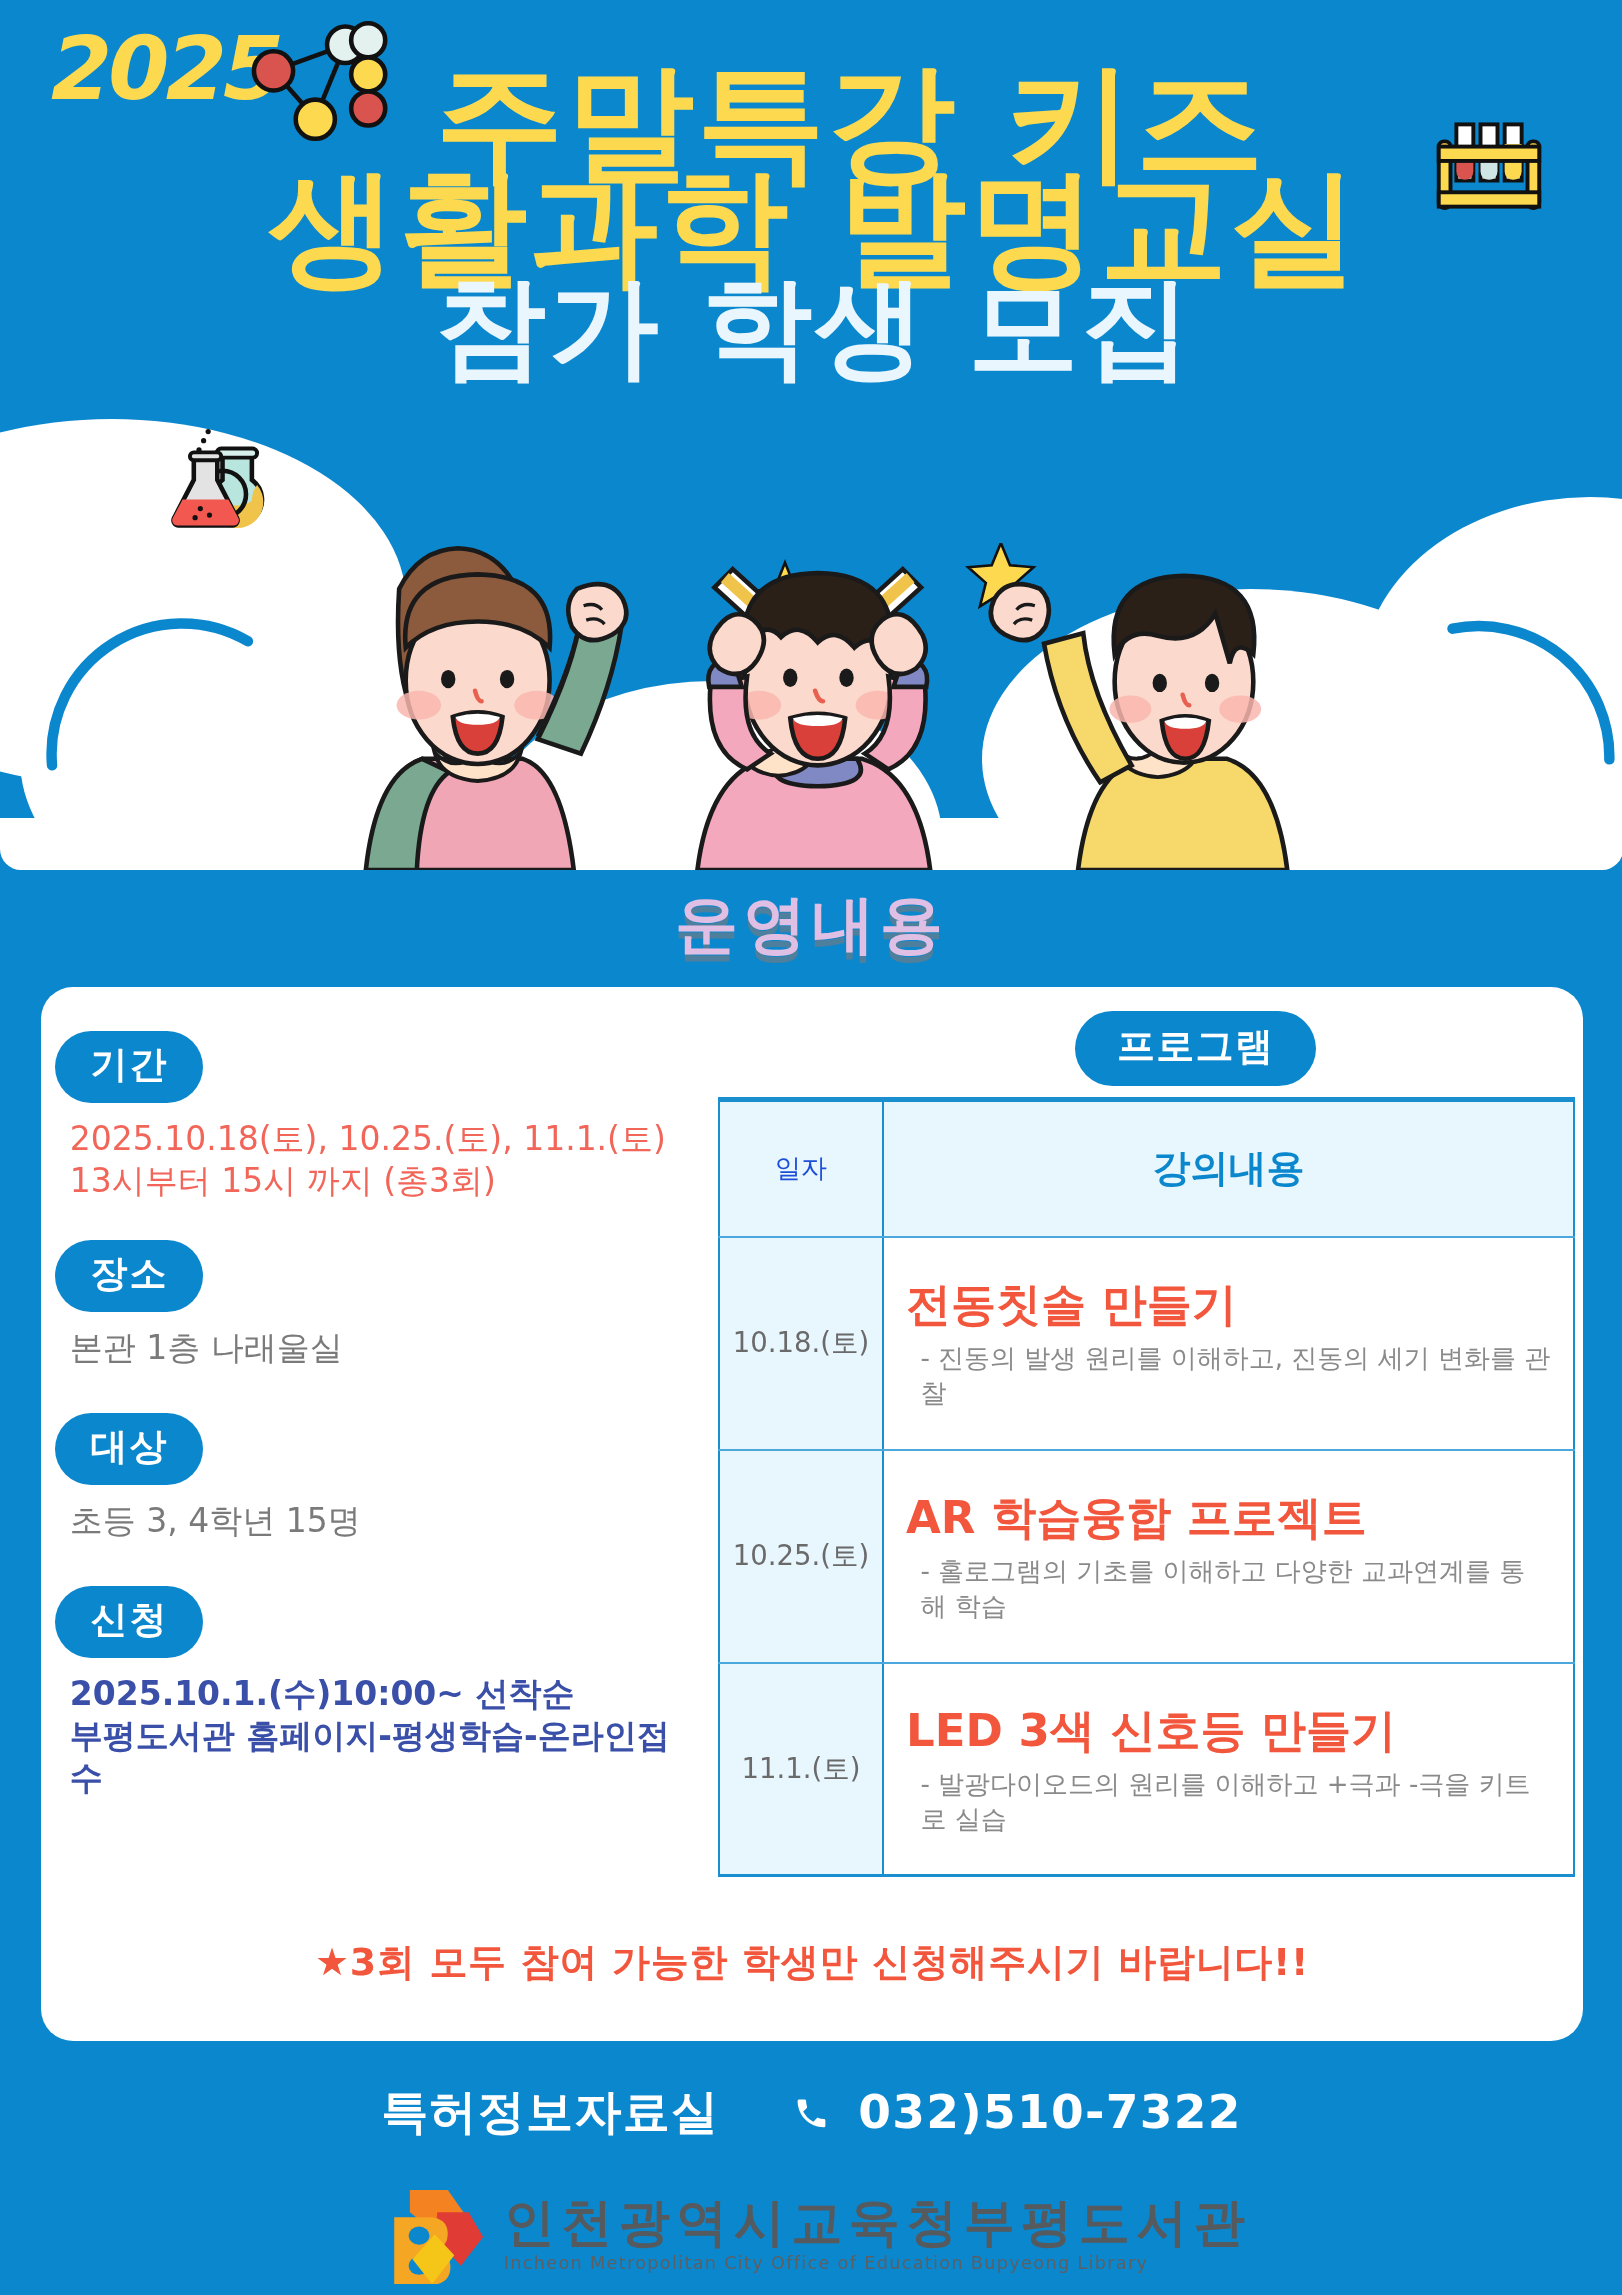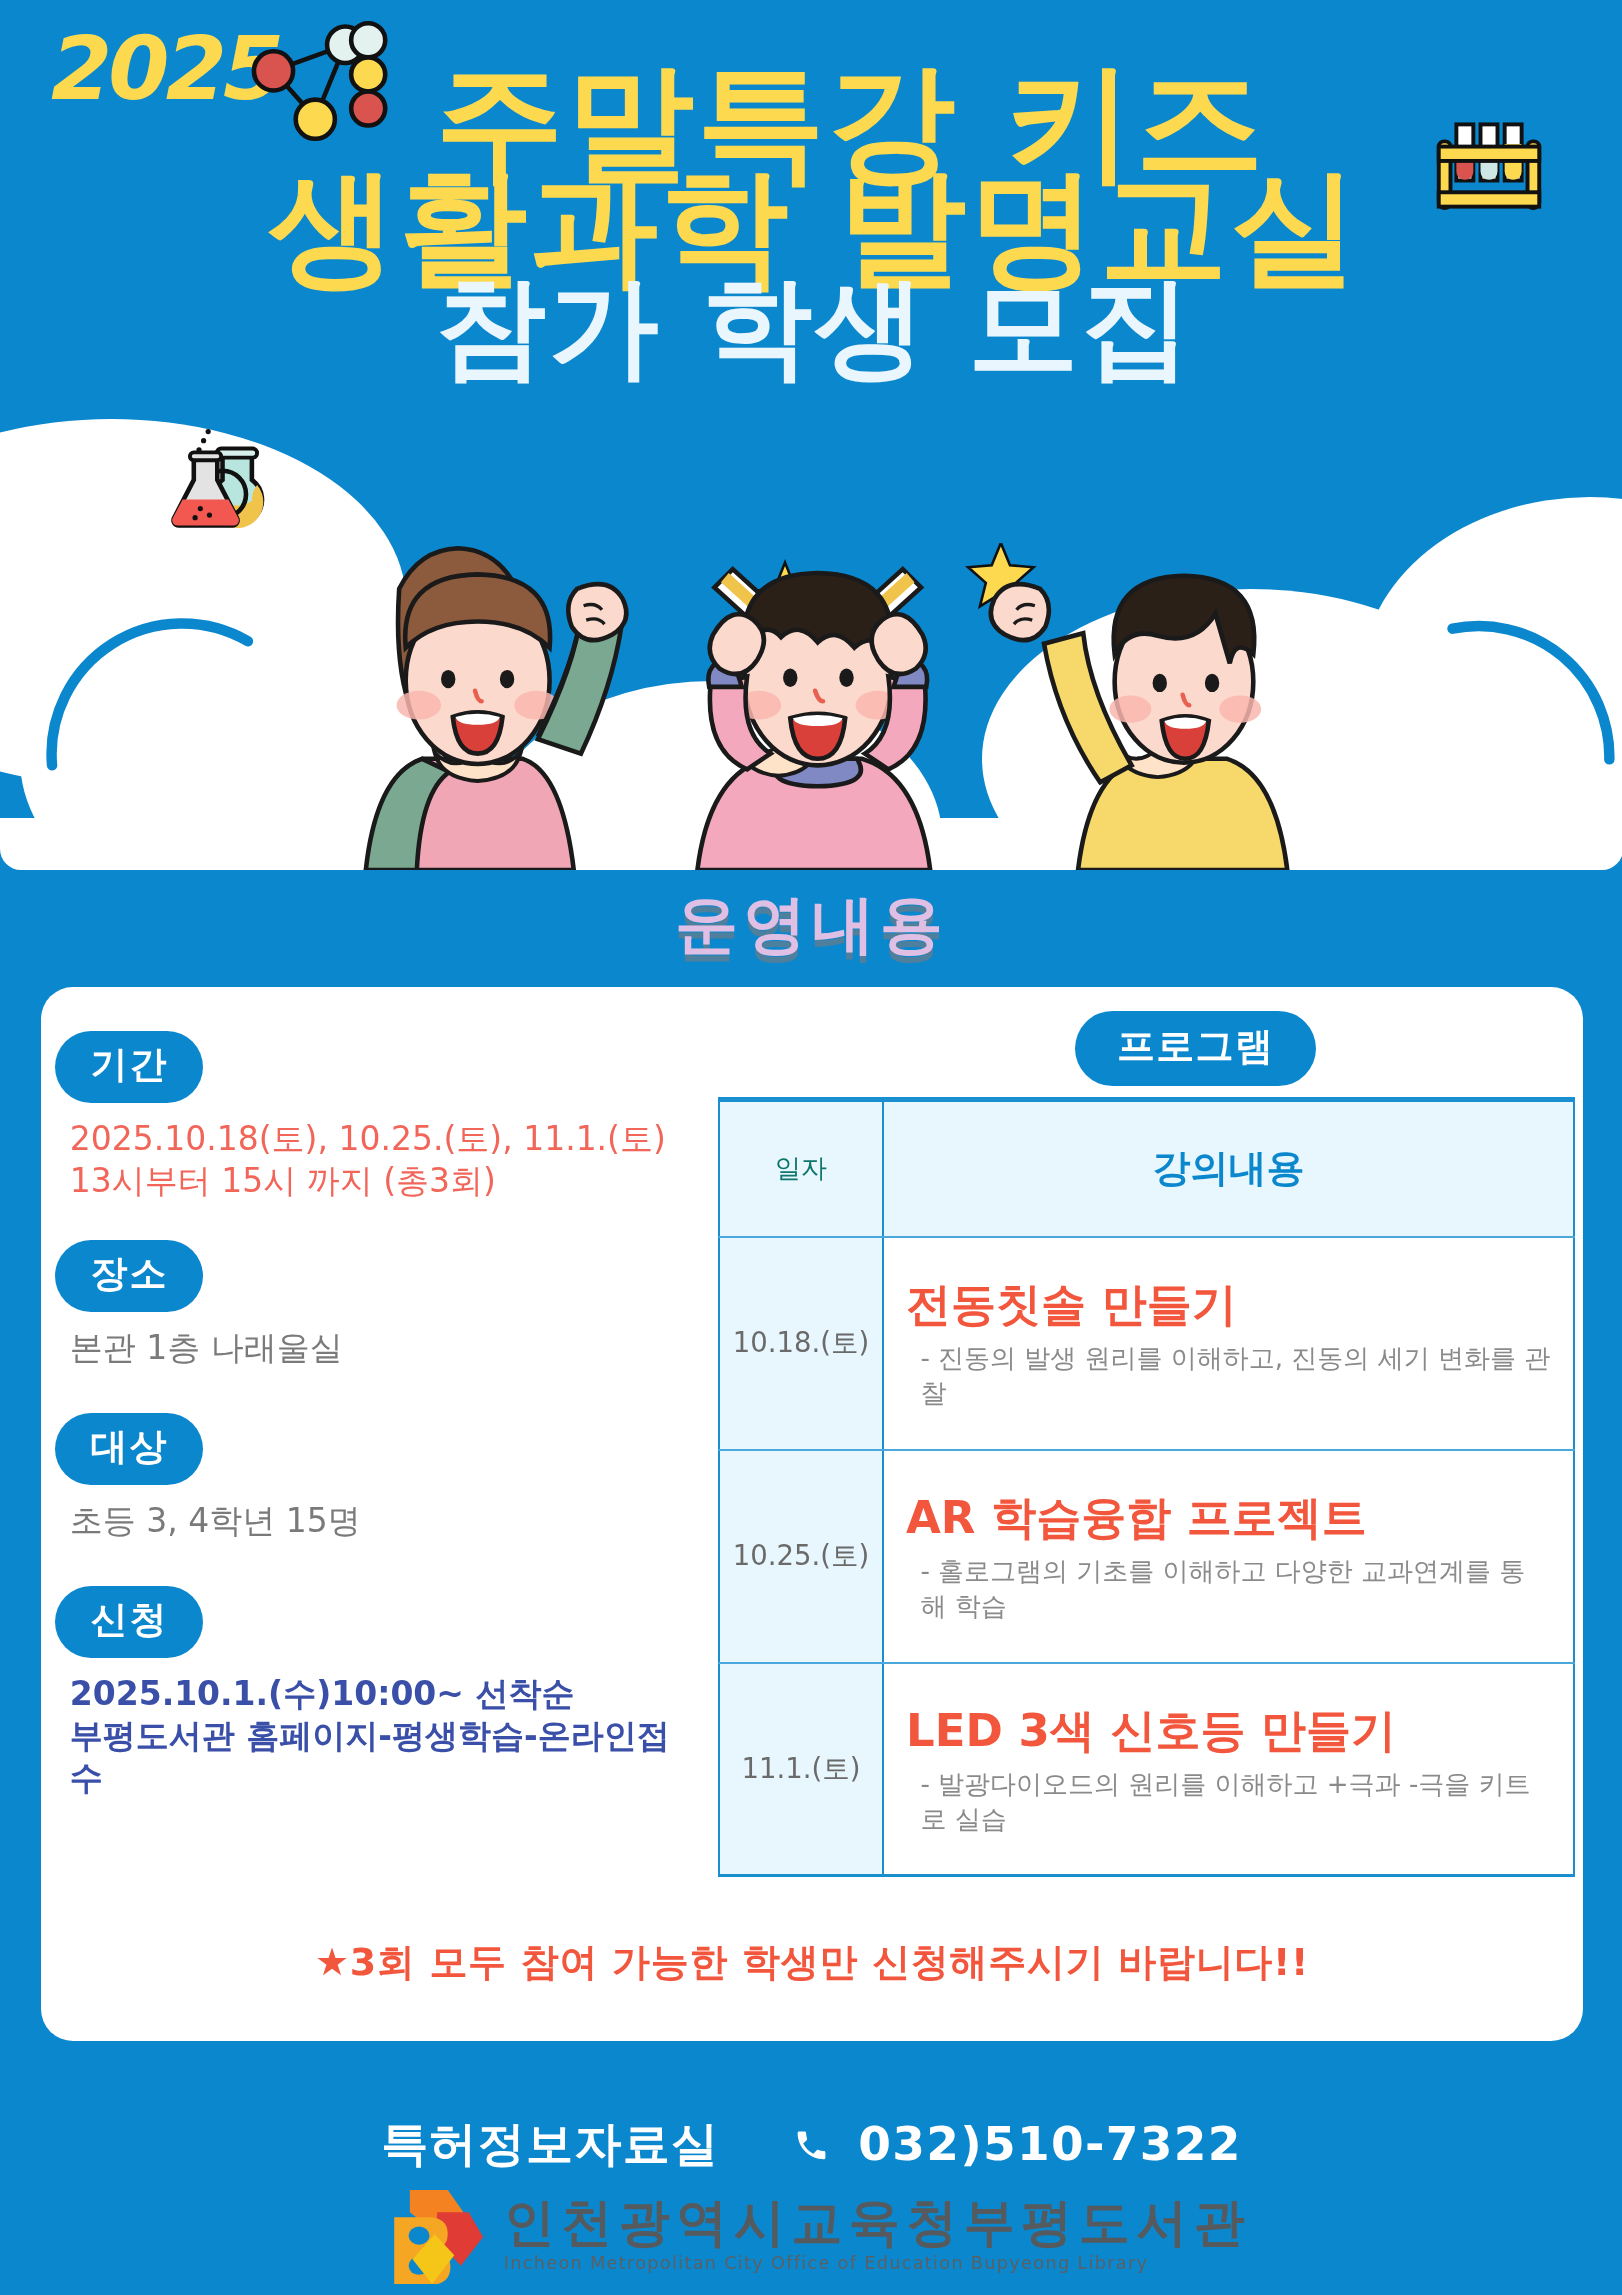--- a/index.html
+++ b/index.html
@@ -147,21 +147,21 @@
     border-right:0;
     vertical-align:middle;
   }
   #table thead th {
     background:#e8f6fd;
     border-top:5.9px solid #1a8fd0;
     border-bottom:2px solid #4ba8dd;
     height:137px;
   }
   #table thead th.h-date {
-    font-size:26px; color:#0f766e; font-weight:normal;
+    font-size:26px; color:#1d4ed8; font-weight:normal;
     font-family:"DejaVu Sans", sans-serif;
   }
   #table thead th.h-content {
     font-size:38px; color:#0b87ce; font-weight:bold;
     font-family:"DejaVu Sans", sans-serif;
   }
   #table tbody td.d-date {
     background:#e8f6fd;
     font-size:27.5px; color:#6a6a6a; text-align:center;
     border-bottom:2px solid #4ba8dd;
@@ -200,21 +200,20 @@
   #footer {
     position:absolute; left:0; top:2055px; width:1623px; height:241px;
     background:#0b87ce; z-index:4;
   }
   #footer-contact {
     position:absolute; left:0; top:26px; width:1623px;
     text-align:center; color:#ffffff;
     font-size:47px; font-weight:bold;
     font-family:"DejaVu Sans", sans-serif;
     letter-spacing:1.3px;
-    margin-top:32px;
   }
   #footer-contact .room { margin-right:56px; }
   #phone-icon { display:inline-block; transform:translateY(3.9px); margin-right:10.5px; }
 
   #logo-row {
     position:absolute; left:0; top:131px; width:1623px;
     display:flex; align-items:center; justify-content:center; gap:17px;
   }
   #logo-mark { width:115px; height:98px; flex:0 0 auto; }
   #logo-text { display:flex; flex-direction:column;justify-content:center; }

